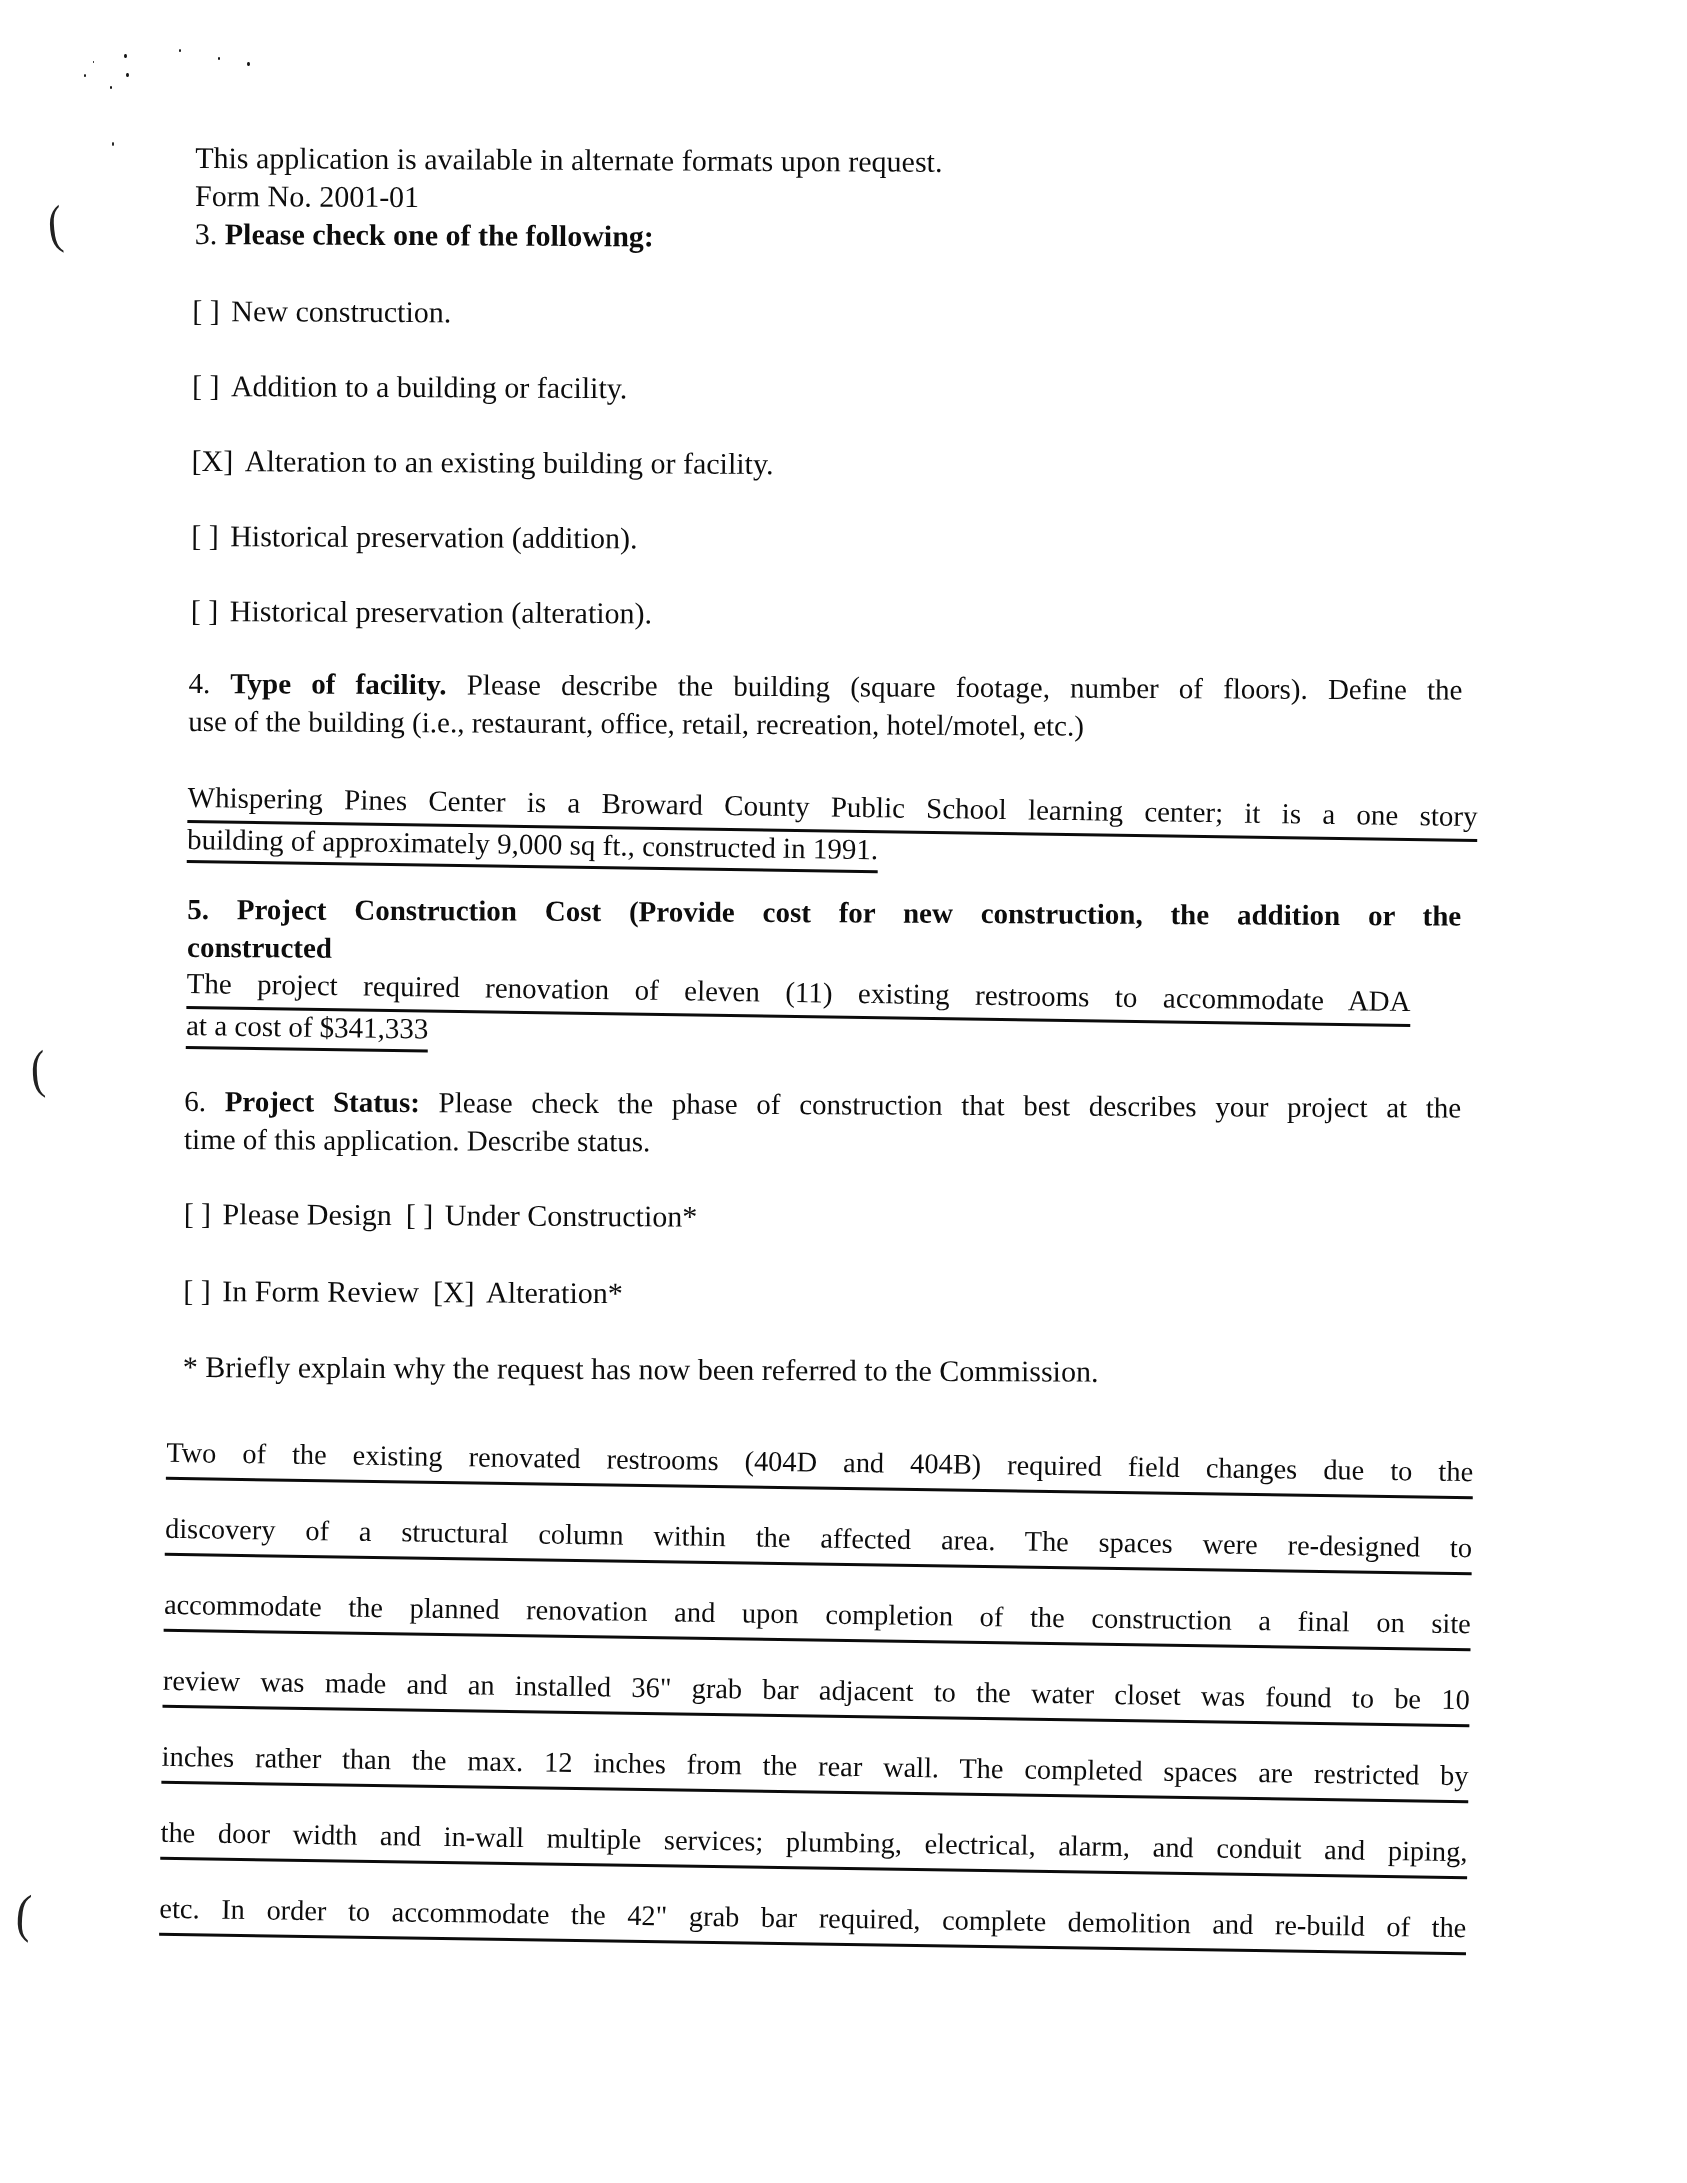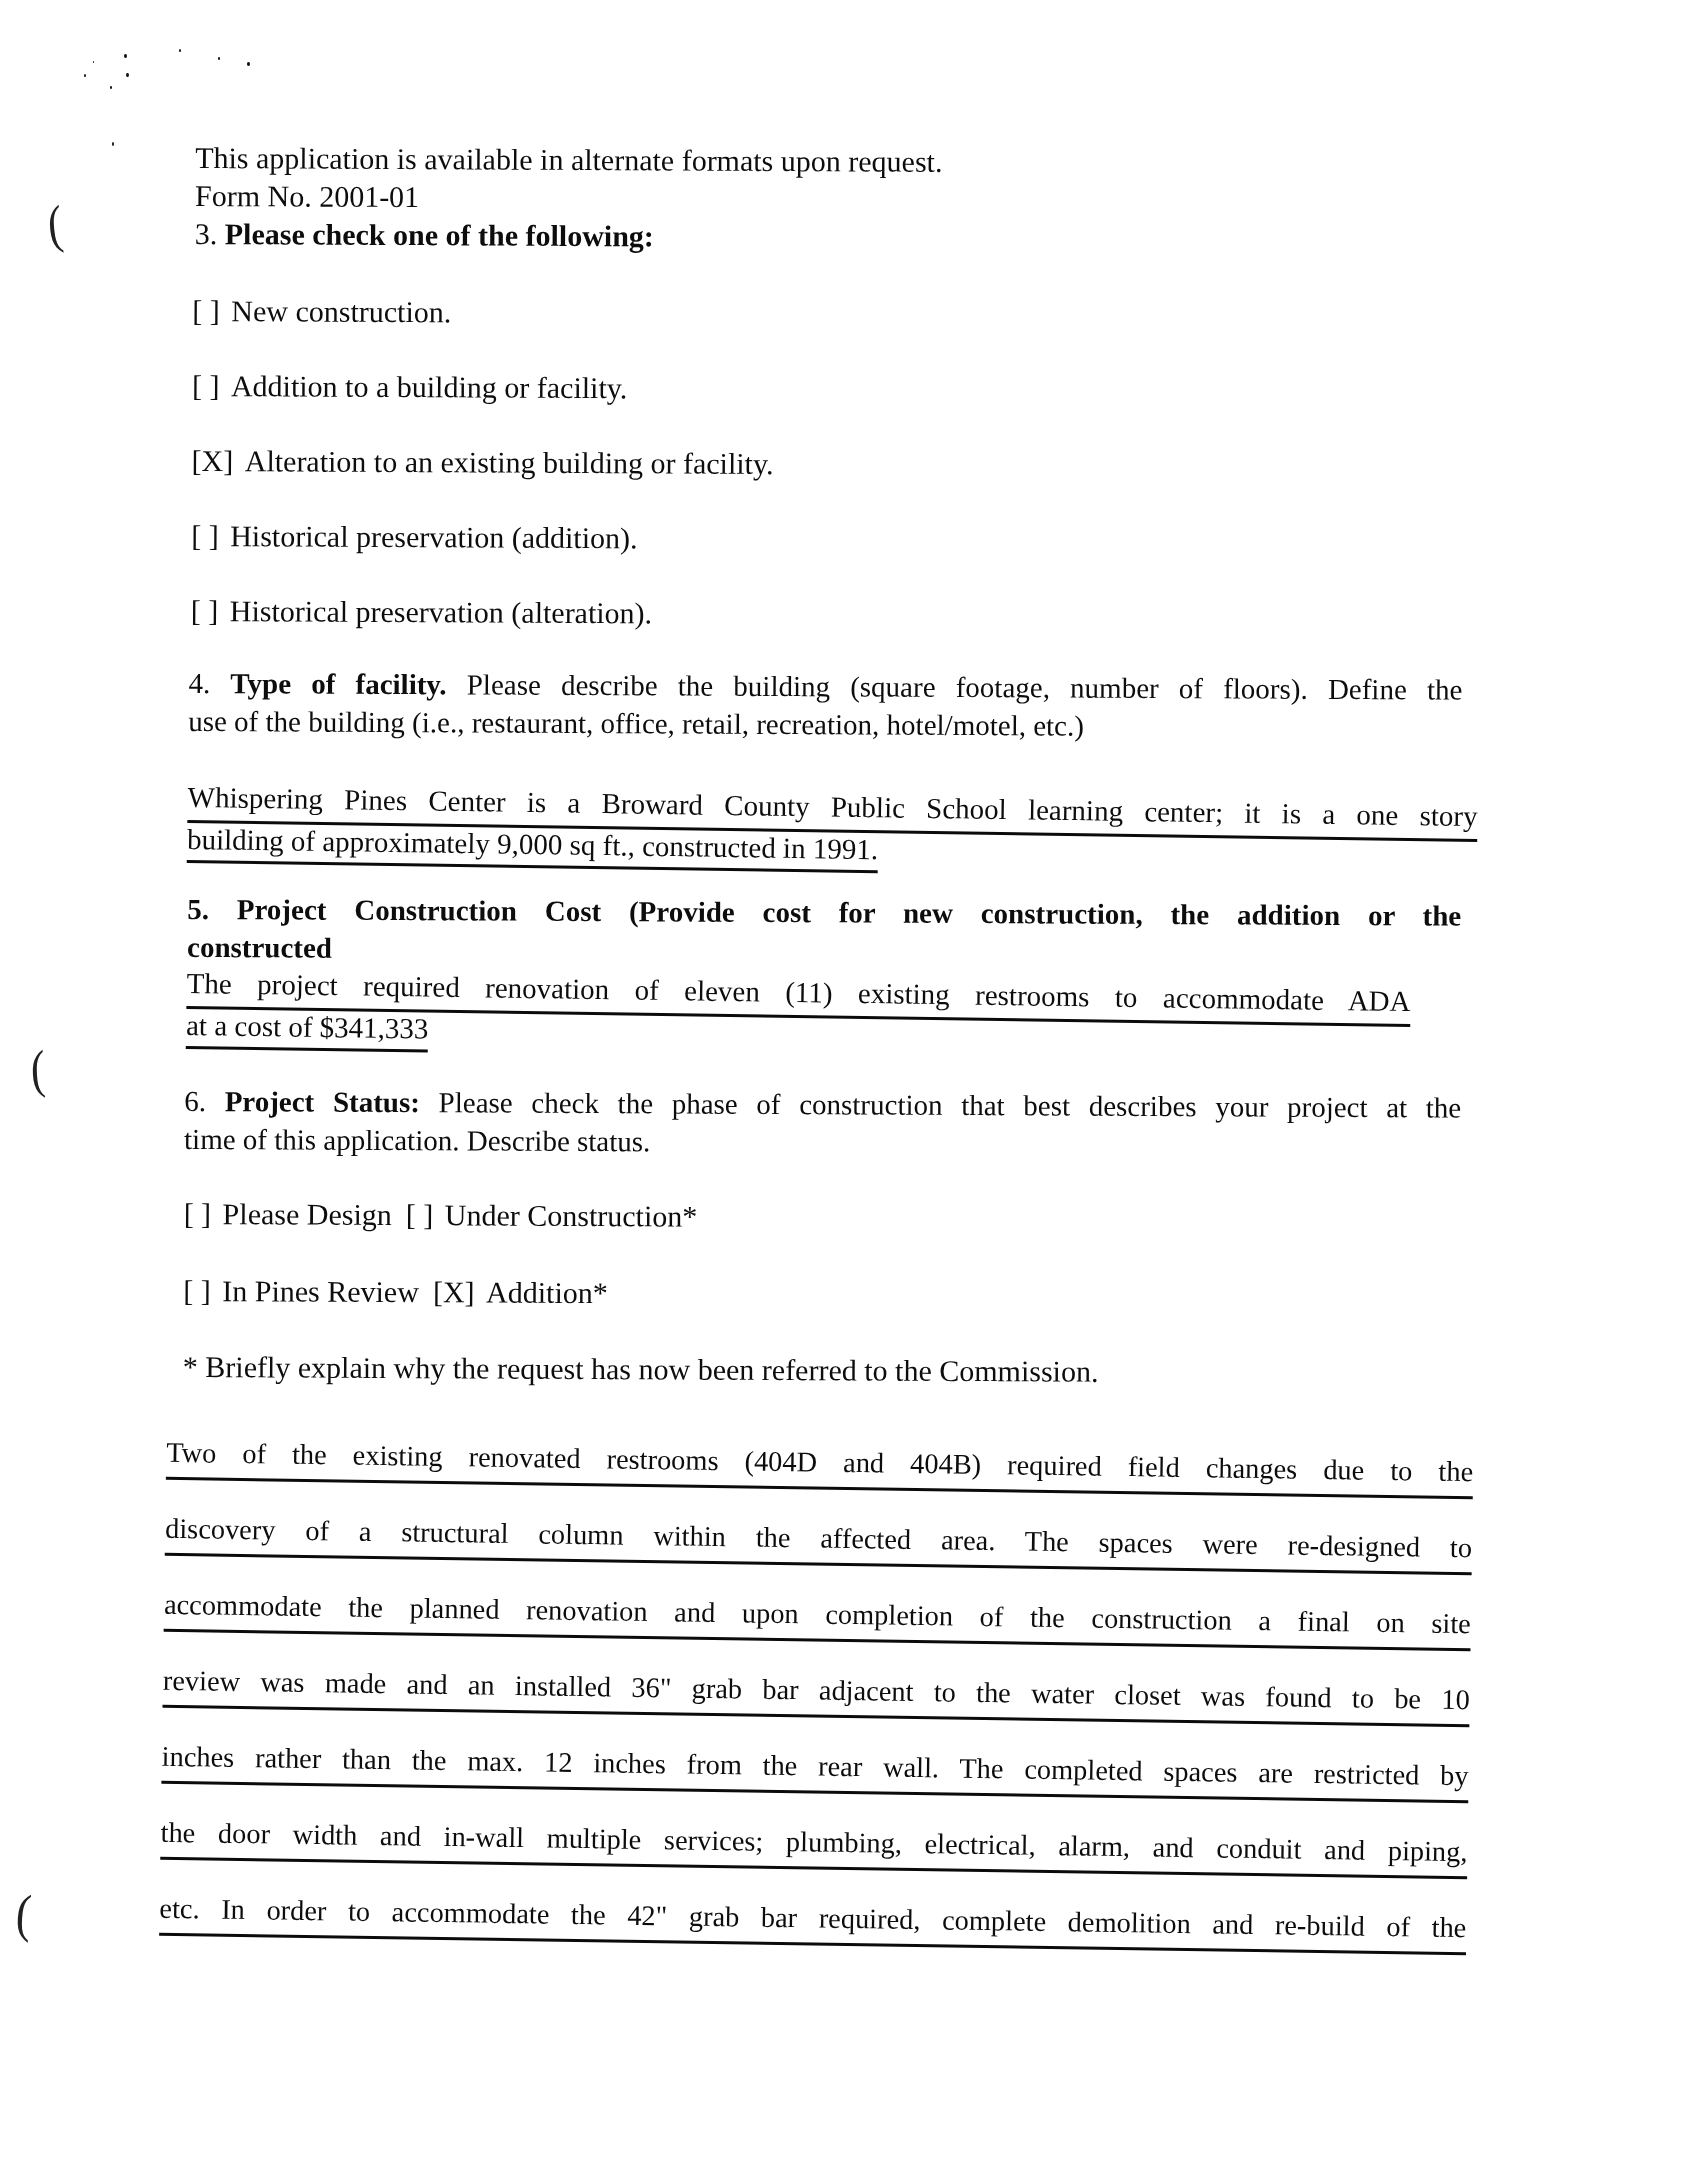--- a/index.html
+++ b/index.html
@@ -144,23 +144,23 @@
 
   <div class="block status-row" style="left:189px;top:1197px">
     <span class="box">[ ]</span>
     <span class="lbl">Please Design</span>
     <span class="box gap">[ ]</span>
     <span class="lbl">Under Construction*</span>
   </div>
 
   <div class="block status-row" style="left:189px;top:1274px">
     <span class="box">[ ]</span>
-    <span class="lbl">In Pines Review</span>
+    <span class="lbl">In Form Review</span>
     <span class="box gap">[X]</span>
-    <span class="lbl">Addition*</span>
+    <span class="lbl">Alteration*</span>
   </div>
 
   <div class="block footnote" style="left:189px;top:1350px">* Briefly explain why the request has now been referred to the Commission.</div>
 
   <div class="block para rot" style="left:173px;top:1436px;width:1307px">
     <div class="pline">Two of the existing  renovated restrooms (404D and 404B) required field changes due to the</div>
     <div class="pline">discovery of a structural column within the affected area.  The spaces were re-designed to</div>
     <div class="pline">accommodate the planned renovation and upon completion of the construction a final on site</div>
     <div class="pline">review was made and an installed 36" grab bar adjacent to the water closet was found to be 10</div>
     <div class="pline">inches rather than the max. 12 inches from the rear wall.  The completed spaces are restricted by</div>

